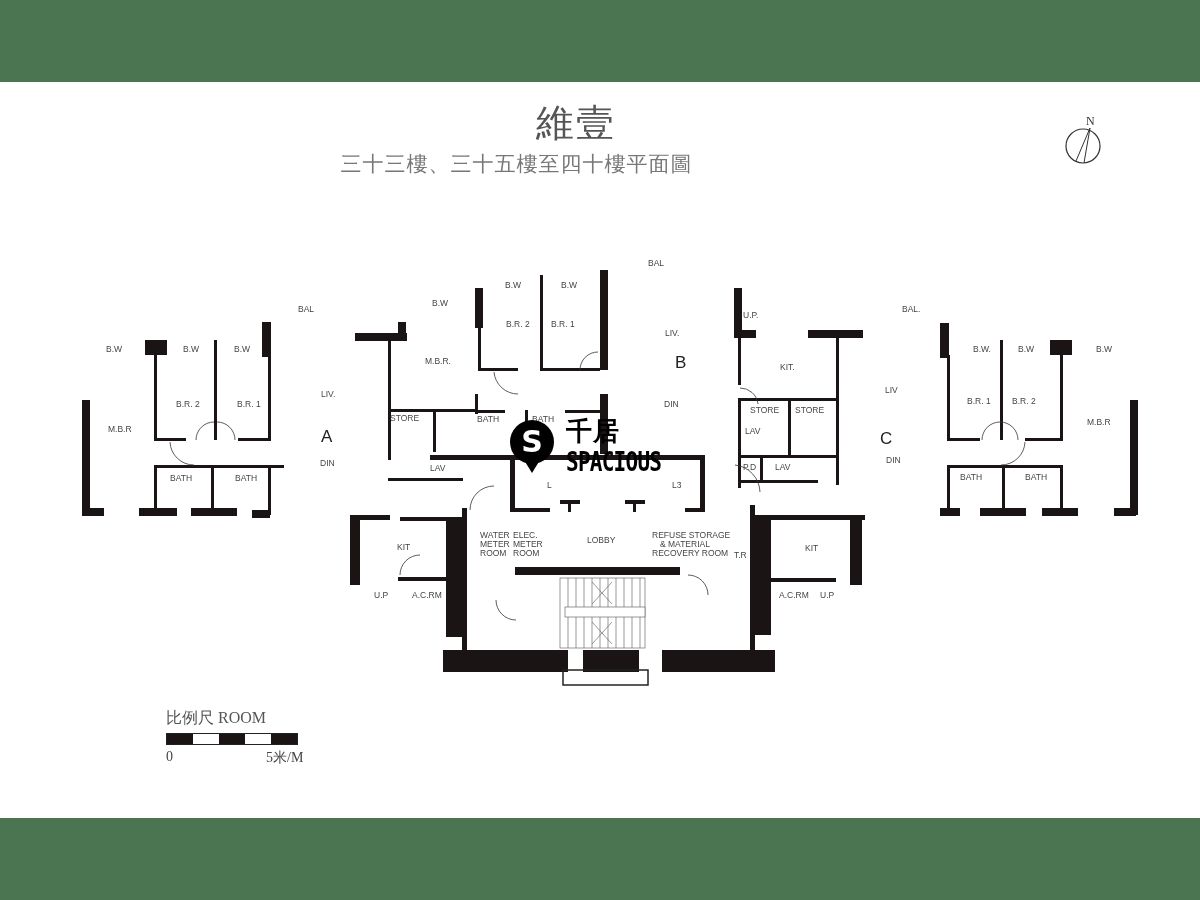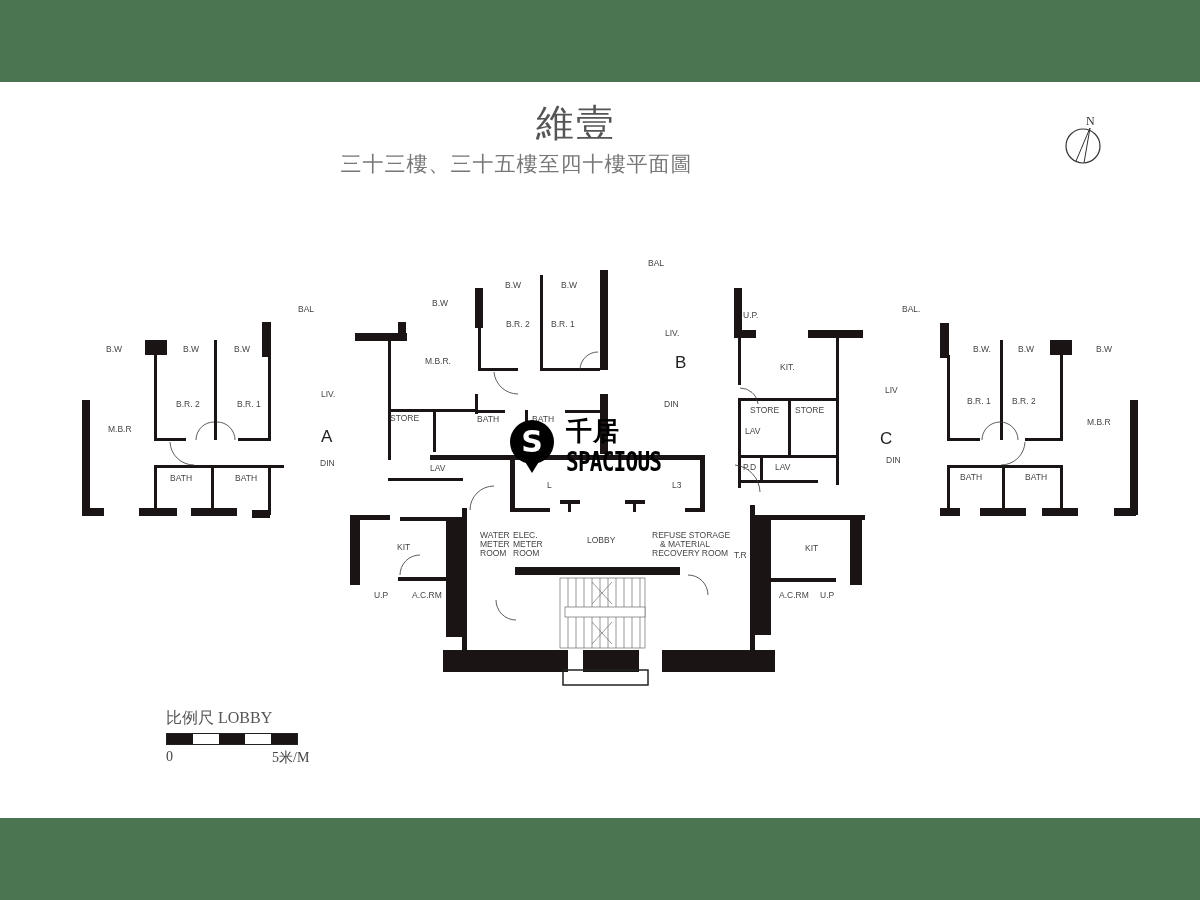--- a/index.html
+++ b/index.html
@@ -246,25 +246,25 @@
   <svg class="s-badge" viewBox="0 0 48 56">
     <circle cx="24" cy="24" r="22" fill="#000"></circle>
     <polygon points="16,42 32,42 24,55" fill="#000"></polygon>
     <text x="24" y="34" text-anchor="middle" font-family="DejaVu Sans, sans-serif" font-weight="bold" font-size="30" fill="#fff">S</text>
   </svg>
   <span class="cn">千居</span>
   <span class="en">SPACIOUS</span>
 </div>
 
 <div class="scale">
-  <div class="cap">比例尺 LOBBY</div>
+  <div class="cap">比例尺 ROOM</div>
   <div class="bar">
     <div class="b"></div>
       <div></div>
       <div class="b"></div>
       <div></div>
       <div class="b"></div>
   </div>
   <div class="ticks">
     <span style="left:0">0</span>
-    <span style="left:106px">5米/M</span>
+    <span style="left:100px">5米/M</span>
   </div>
 </div>
 
 </body></html>

